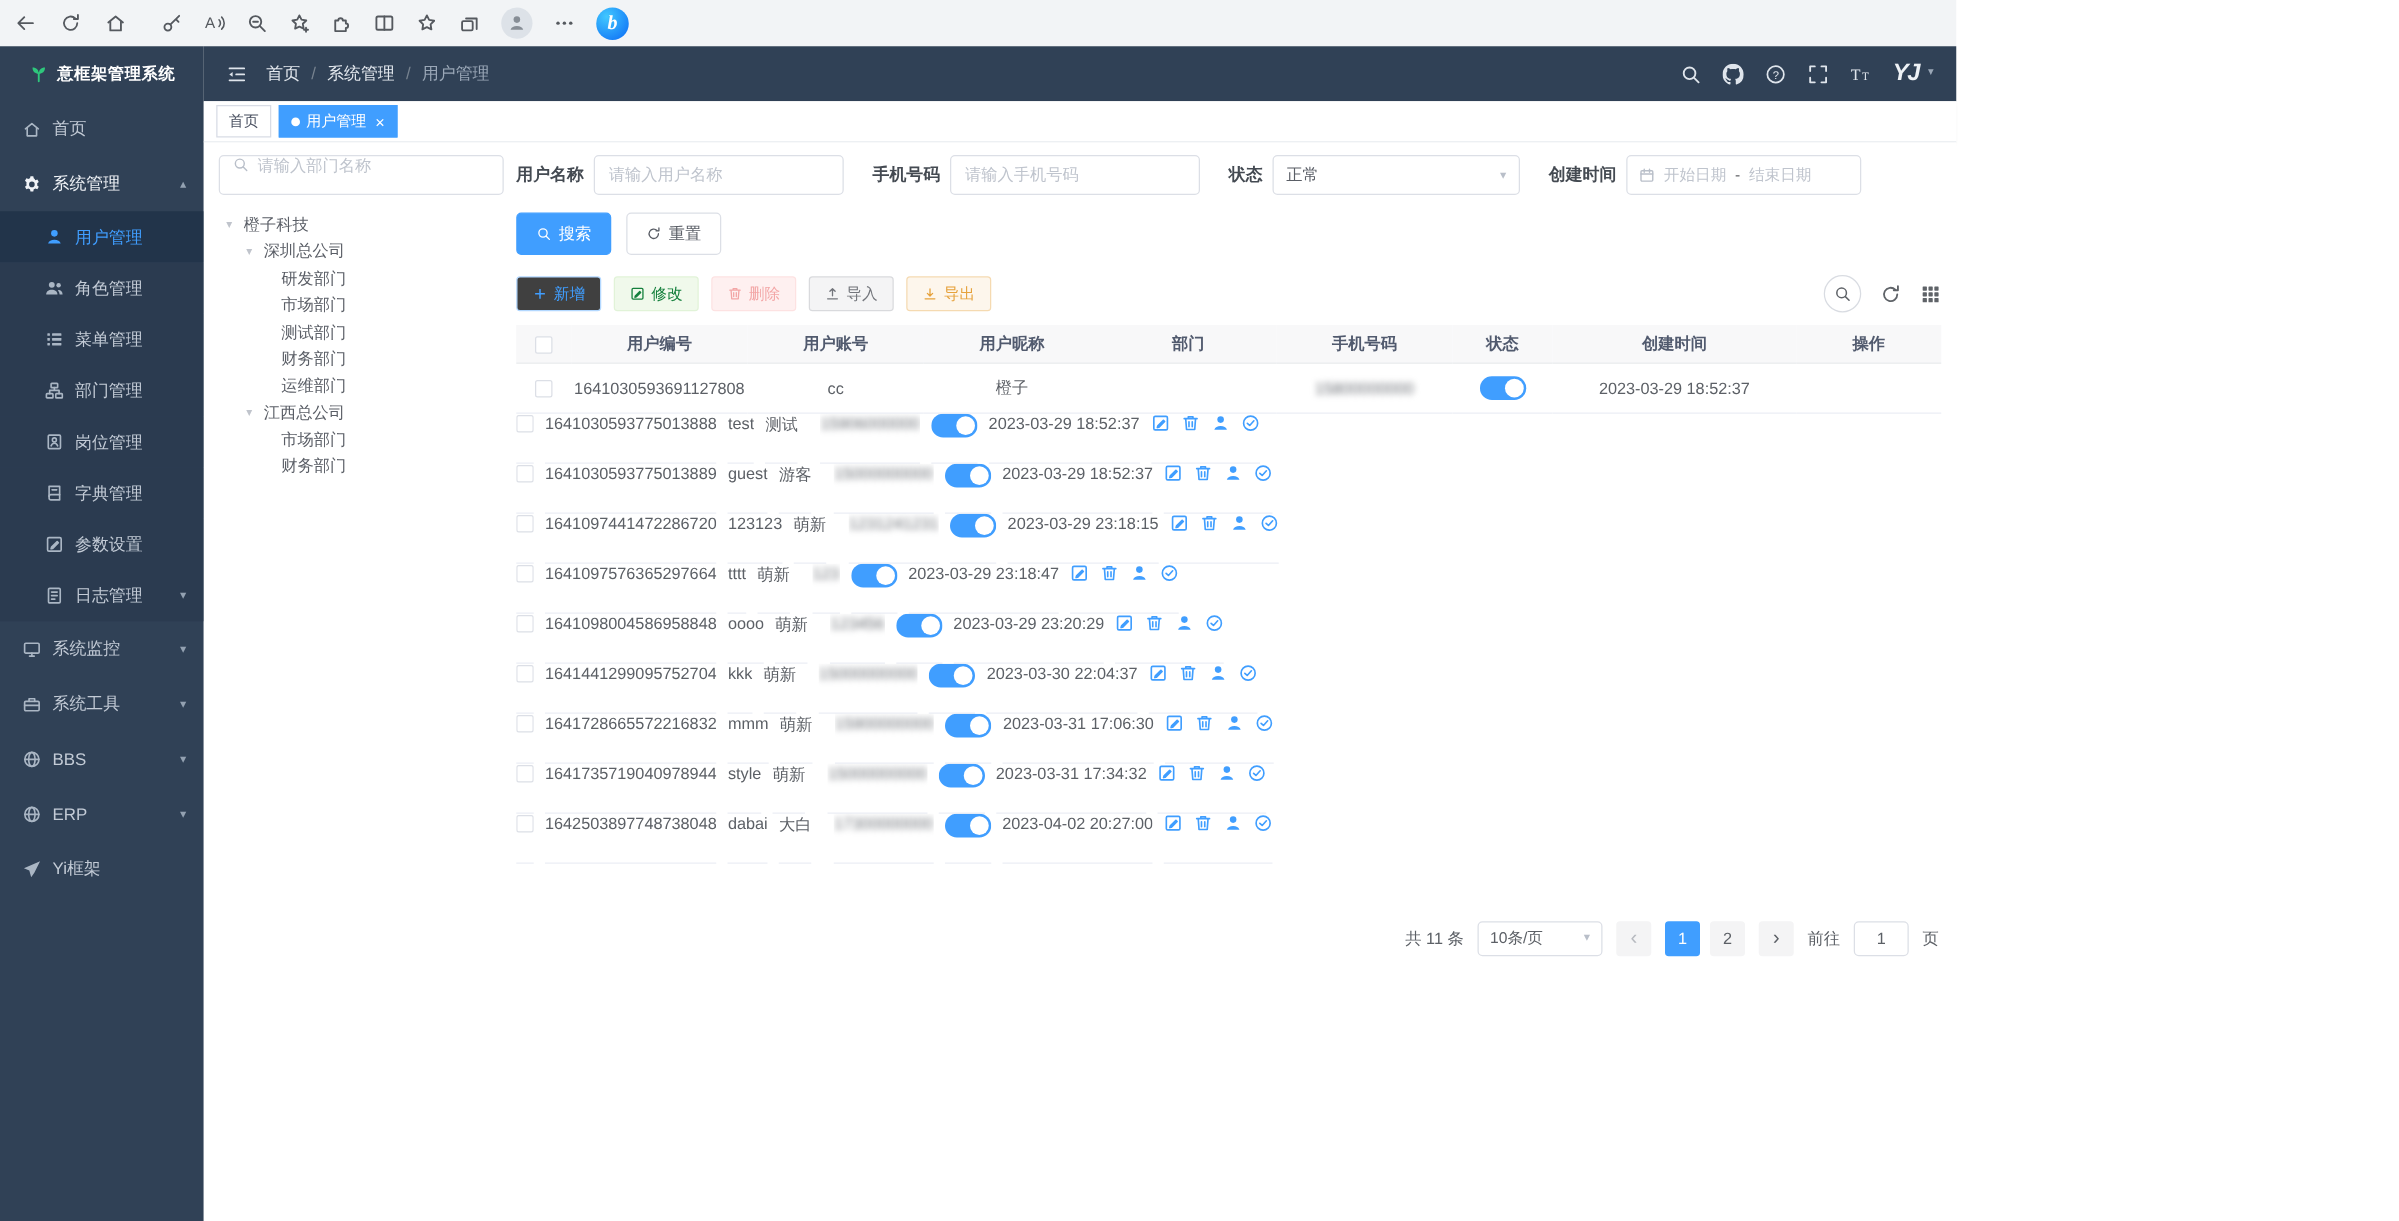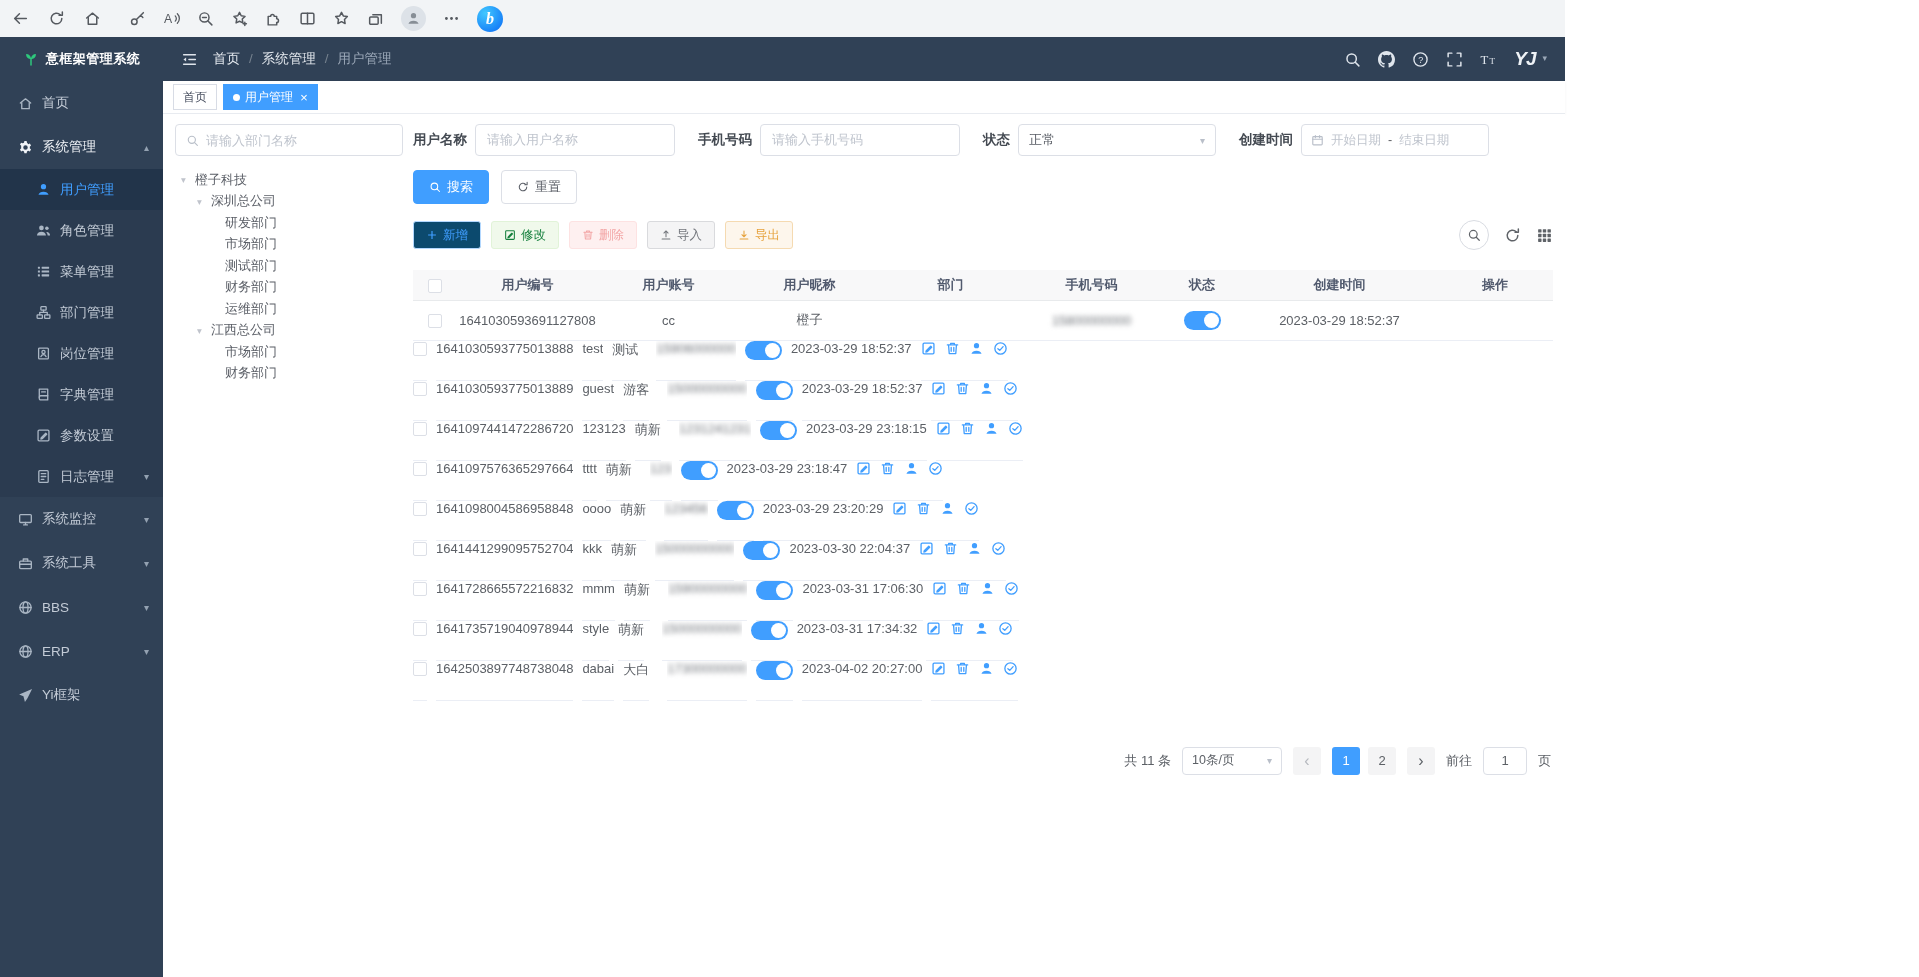--- a/index.html
+++ b/index.html
@@ -54,21 +54,21 @@
   .tag{height:26px;display:inline-flex;align-items:center;gap:5px;padding:0 9px;border:1px solid #d8dce5;background:#fff;color:#495060;font-size:12px;cursor:pointer}
   .tag .dot{display:none}
   .tag.active{background:#409eff;border-color:#409eff;color:#fff}
   .tag.active .dot{display:inline-block;width:7px;height:7px;border-radius:50%;background:#fff}
   .tclose{font-size:13px;line-height:1;margin-left:2px}
   .tclose::before{content:"×"}
 
   
   .content{flex:1;display:flex;gap:10px;padding:10px 12px;background:#fff;min-height:0}
   .treepanel{width:228px;flex:0 0 auto}
-  .searchbox{height:32px;border:1px solid #dcdfe6;border-radius:4px;display:flex;align-items:center;gap:7px;padding:0 10px}
+  .searchbox{height:32px;border:1px solid #dcdfe6;border-radius:4px;display:flex;align-items:flex-start;gap:7px;padding:0 10px}
   .searchbox .sic{width:13px;height:13px;color:#b9bfc9;display:inline-flex;flex:0 0 auto}
   .searchbox input{border:none;outline:none;flex:1;font-size:13px;color:#5a5e66;min-width:0;background:transparent;font-family:inherit}
   input::placeholder{color:#bfc4cd}
   .tree{margin-top:13px}
   .ti{height:21.5px;display:flex;align-items:center;font-size:13px;color:#5a5e66;cursor:pointer;white-space:nowrap}
   .ti[data-level="0"]{padding-left:6px}
   .ti[data-level="1"]{padding-left:22px}
   .ti[data-level="2"]{padding-left:50px}
   .tcaret{display:none;width:14px;font-size:9.5px;color:#c0c4cc}
   .ti.caret .tcaret{display:inline-block}
@@ -88,30 +88,30 @@
 
   .srow{margin-top:14px;display:flex;gap:12px}
   .btn{height:30px;border-radius:4px;font-size:13px;padding:16px 15px;display:inline-flex;align-items:center;gap:6px;cursor:pointer;border:1px solid transparent;font-family:inherit}
   .btn .bico{width:12px;height:12px;display:inline-flex}
   .btn.primary{background:#409eff;color:#fff;border-color:#409eff}
   .btn.plainb{background:#fff;color:#5a5e66;border-color:#dcdfe6}
 
   .toolbar{margin-top:16px;display:flex;align-items:center;gap:10px}
   .tbtn{height:28px;border-radius:3px;font-size:12.5px;padding:0 12px;display:inline-flex;align-items:center;gap:5px;cursor:pointer;border:1px solid;font-family:inherit}
   .tbtn .tico{width:12px;height:12px;display:inline-flex}
-  .tbtn.add{background:#0c4a6e;border-color:#b3d8ff;color:#409eff}
+  .tbtn.add{background:#404040;border-color:#b3d8ff;color:#409eff}
   .tbtn.mod{background:#f0f9eb;border-color:#e1f3d8;color:#15803d}
   .tbtn.del{background:#fef0f0;border-color:#fde2e2;color:#f3a6a6}
   .tbtn.imp{background:#f4f4f5;border-color:#d9dadd;color:#73767c}
   .tbtn.exp{background:#fdf6ec;border-color:#f5dab1;color:#e6a23c}
   .tright{margin-left:auto;display:flex;align-items:center;gap:15px;color:#5f6368}
   .circle-btn{width:30px;height:30px;border:1px solid #d9dce2;border-radius:50%;display:inline-flex;align-items:center;justify-content:center;padding:7px;cursor:pointer}
   .flat-btn{width:17px;height:17px;display:inline-flex;cursor:pointer}
 
-  .utable{width:100%;border-collapse:collapse;margin-top:20px;table-layout:fixed}
+  .utable{width:100%;border-collapse:collapse;margin-top:10px;table-layout:fixed}
   .utable th{background:#f8f8f9;color:#515a6e;font-size:13px;font-weight:700;height:30px;border-bottom:1px solid #e8eaec;text-align:center;white-space:nowrap}
   .utable td{height:40px;border-bottom:1px solid #ebeef5;text-align:center;font-size:13px;color:#5c6066;white-space:nowrap;overflow:hidden}
   .cb{width:14px;height:14px;border:1px solid #dcdfe6;border-radius:2px;display:inline-block;background:#fff;cursor:pointer;vertical-align:middle}
   .switch{width:37px;height:19px;border-radius:10px;background:#409eff;display:inline-block;position:relative;cursor:pointer;vertical-align:middle}
   .switch::after{content:"";position:absolute;top:2px;right:2px;width:15px;height:15px;border-radius:50%;background:#fff}
   .ph{color:#6d7177}
   tr.blur .ph{filter:blur(2.6px)}
   .ops{display:inline-flex;gap:9px;color:#409eff}
   .op{width:15px;height:15px;display:inline-flex;cursor:pointer}
 

